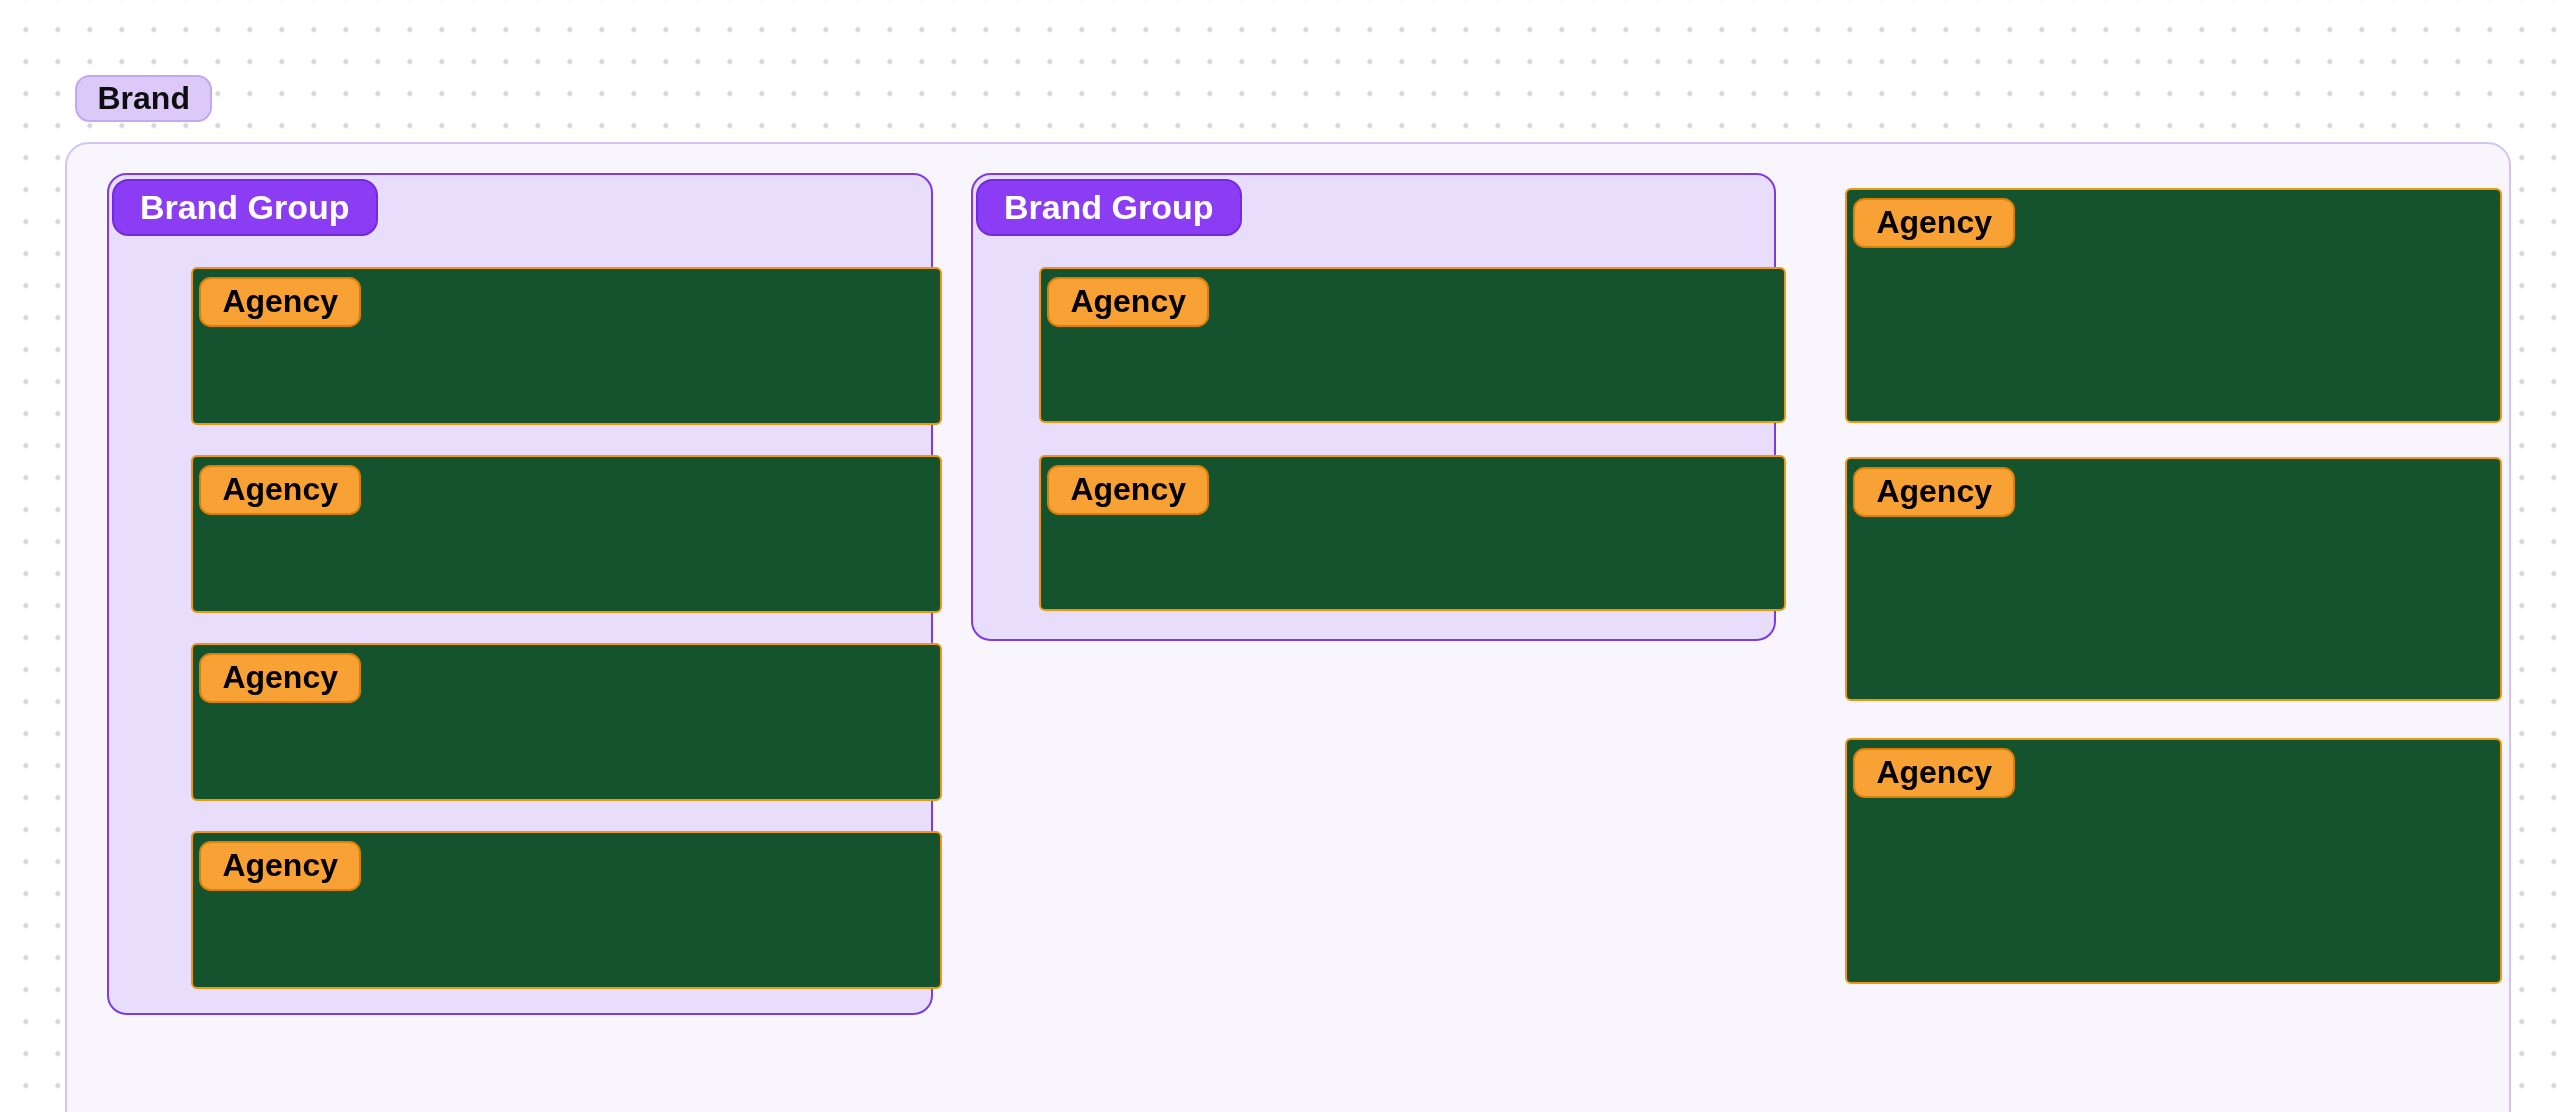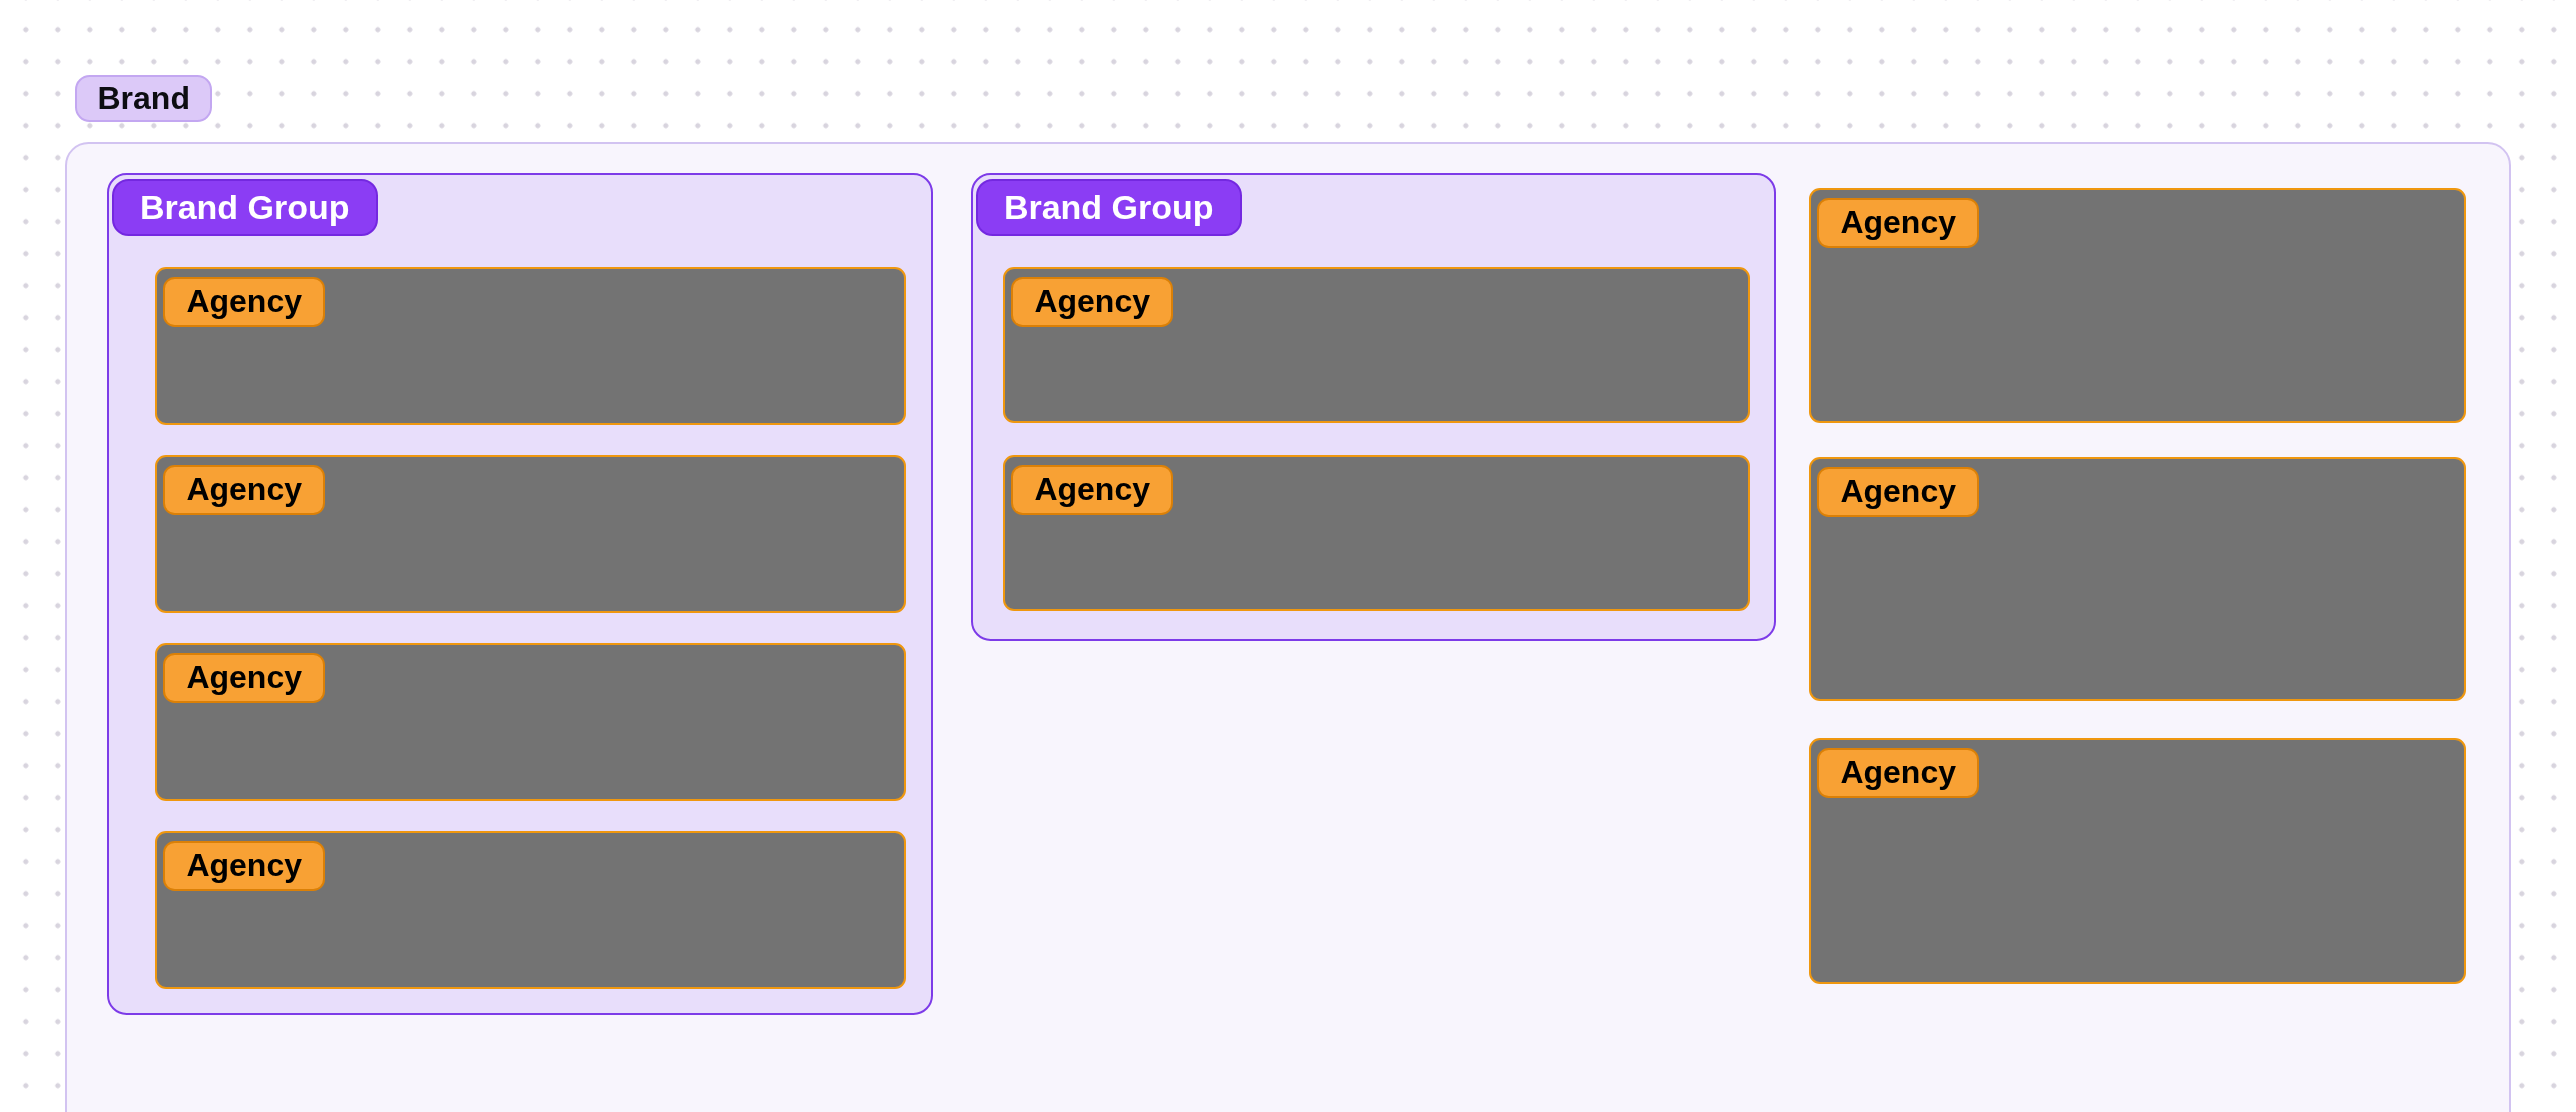--- a/index.html
+++ b/index.html
@@ -64,23 +64,24 @@
     background: #8b3df4;
     border: 2px solid #7428e0;
     border-radius: 16.6px;
     font-size: 34px;
     color: #ffffff;
   }
   
   .agency {
     position: absolute;
     box-sizing: border-box;
-    background: #737373;
+    background: #14532d;
     border: 2px solid #ef970f;
-    border-radius: 11px;
+    border-radius: 6px;
+    margin-left: 36px;
   }
   .group-1 .agency { left: 46px; width: 751px; height: 158px; }
   .g1-a1 { top: 92px; }
   .g1-a2 { top: 280px; }
   .g1-a3 { top: 468px; }
   .g1-a4 { top: 656px; }
   .group-2 .agency { left: 30px; width: 747px; height: 156px; }
   .g2-a1 { top: 92px; }
   .g2-a2 { top: 280px; }
   .standalone { left: 1742px; width: 657px; }

